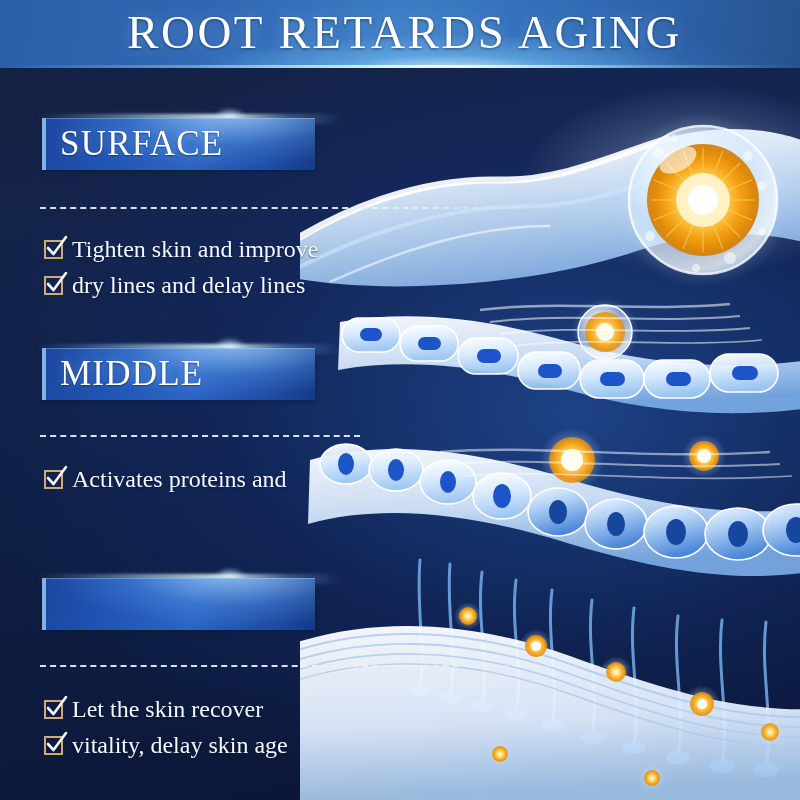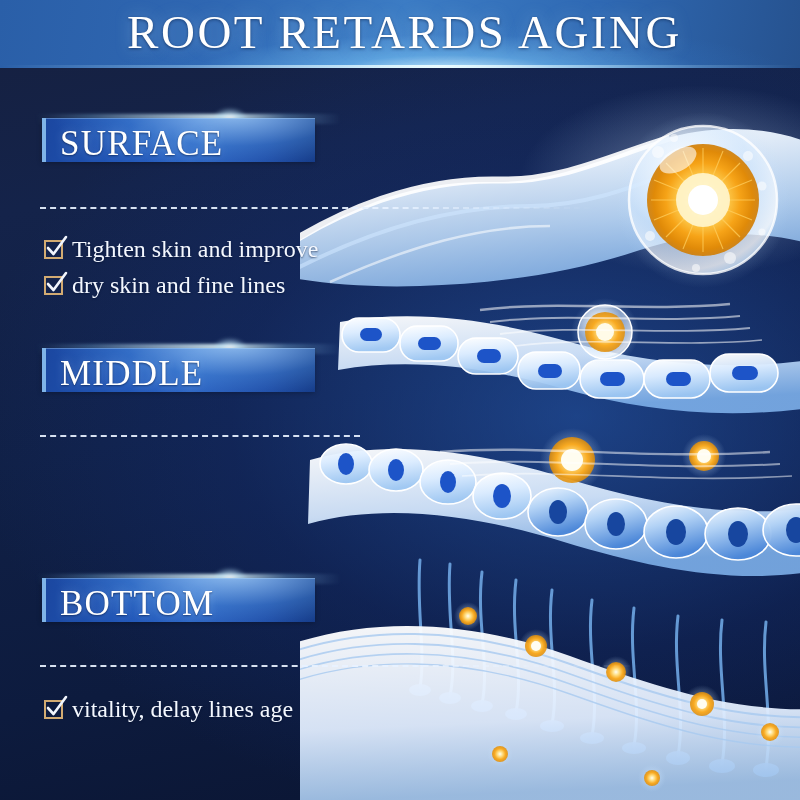--- a/index.html
+++ b/index.html
@@ -74,21 +74,21 @@
     width: 420px;
   }
   #section-surface { top: 118px; }
   #section-middle  { top: 348px; text-align: center; }
   #section-bottom  { top: 578px; }
 
   .label-wrap {
     position: relative;
     margin-left: 42px;
     width: 273px;
-    height: 44px;
+    height: 52px;
   }
   .label-flare {
     position: absolute;
     left: -6px;
     right: -26px;
     top: -4px;
     height: 10px;
     background: linear-gradient(90deg,
         rgba(120,190,250,0) 0%,
         rgba(150,210,252,0.30) 18%,
@@ -485,48 +485,63 @@
             </svg>
         </span>
         <span class="bullet-text">Tighten skin and improve</span>
       </div>
       <div class="bullet">
         <span class="checkbox-icon">
           <svg viewBox="0 0 25 25">
               <path d="M 4 13 L 9.5 19 L 22 2" fill="none" stroke="#f2f6fd" stroke-width="2.6" stroke-linecap="round" stroke-linejoin="round"></path>
             </svg>
         </span>
-        <span class="bullet-text">dry skin and fine lines</span>
+        <span class="bullet-text">dry lines and delay lines</span>
       </div>
     </div>
   </div>
 
   <div class="section" id="section-middle">
     <div class="label-wrap">
       <div class="label-flare"></div>
       <div class="label-box"></div>
       <div class="label-text">MIDDLE</div>
     </div>
     <div class="divider" id="divider-middle"></div>
     <div class="bullets">
+      <div class="bullet">
+        <span class="checkbox-icon">
+          <svg viewBox="0 0 25 25">
+              <path d="M 4 13 L 9.5 19 L 22 2" fill="none" stroke="#f2f6fd" stroke-width="2.6" stroke-linecap="round" stroke-linejoin="round"></path>
+            </svg>
+        </span>
+        <span class="bullet-text">Activates proteins and</span>
+      </div>
     </div>
   </div>
 
   <div class="section" id="section-bottom">
     <div class="label-wrap">
       <div class="label-flare"></div>
       <div class="label-box"></div>
-      <div class="label-text">BOTTOM</div>
     </div>
     <div class="divider divider-fade" id="divider-bottom"></div>
     <div class="bullets">
       <div class="bullet">
         <span class="checkbox-icon">
           <svg viewBox="0 0 25 25">
               <path d="M 4 13 L 9.5 19 L 22 2" fill="none" stroke="#f2f6fd" stroke-width="2.6" stroke-linecap="round" stroke-linejoin="round"></path>
             </svg>
         </span>
-        <span class="bullet-text">vitality, delay lines age</span>
+        <span class="bullet-text">Let the skin recover</span>
+      </div>
+      <div class="bullet">
+        <span class="checkbox-icon">
+          <svg viewBox="0 0 25 25">
+              <path d="M 4 13 L 9.5 19 L 22 2" fill="none" stroke="#f2f6fd" stroke-width="2.6" stroke-linecap="round" stroke-linejoin="round"></path>
+            </svg>
+        </span>
+        <span class="bullet-text">vitality, delay skin age</span>
       </div>
     </div>
   </div>
 
 </div>
 
 </body></html>

